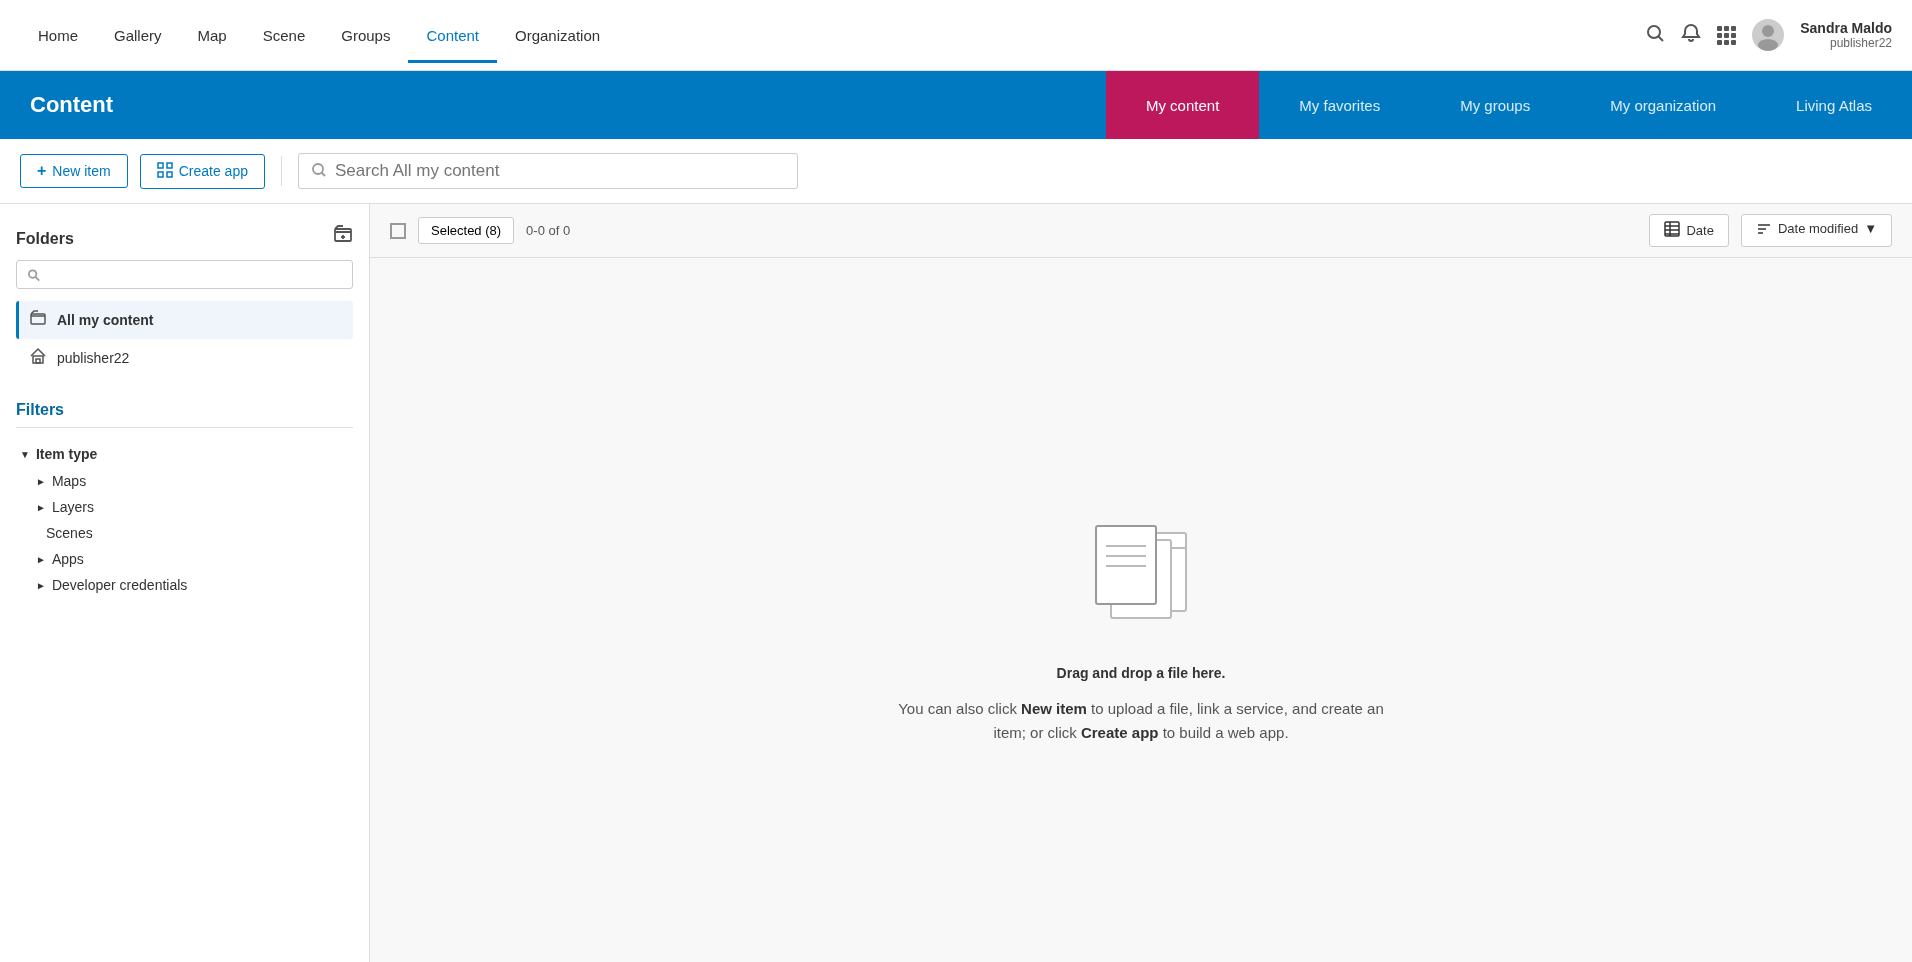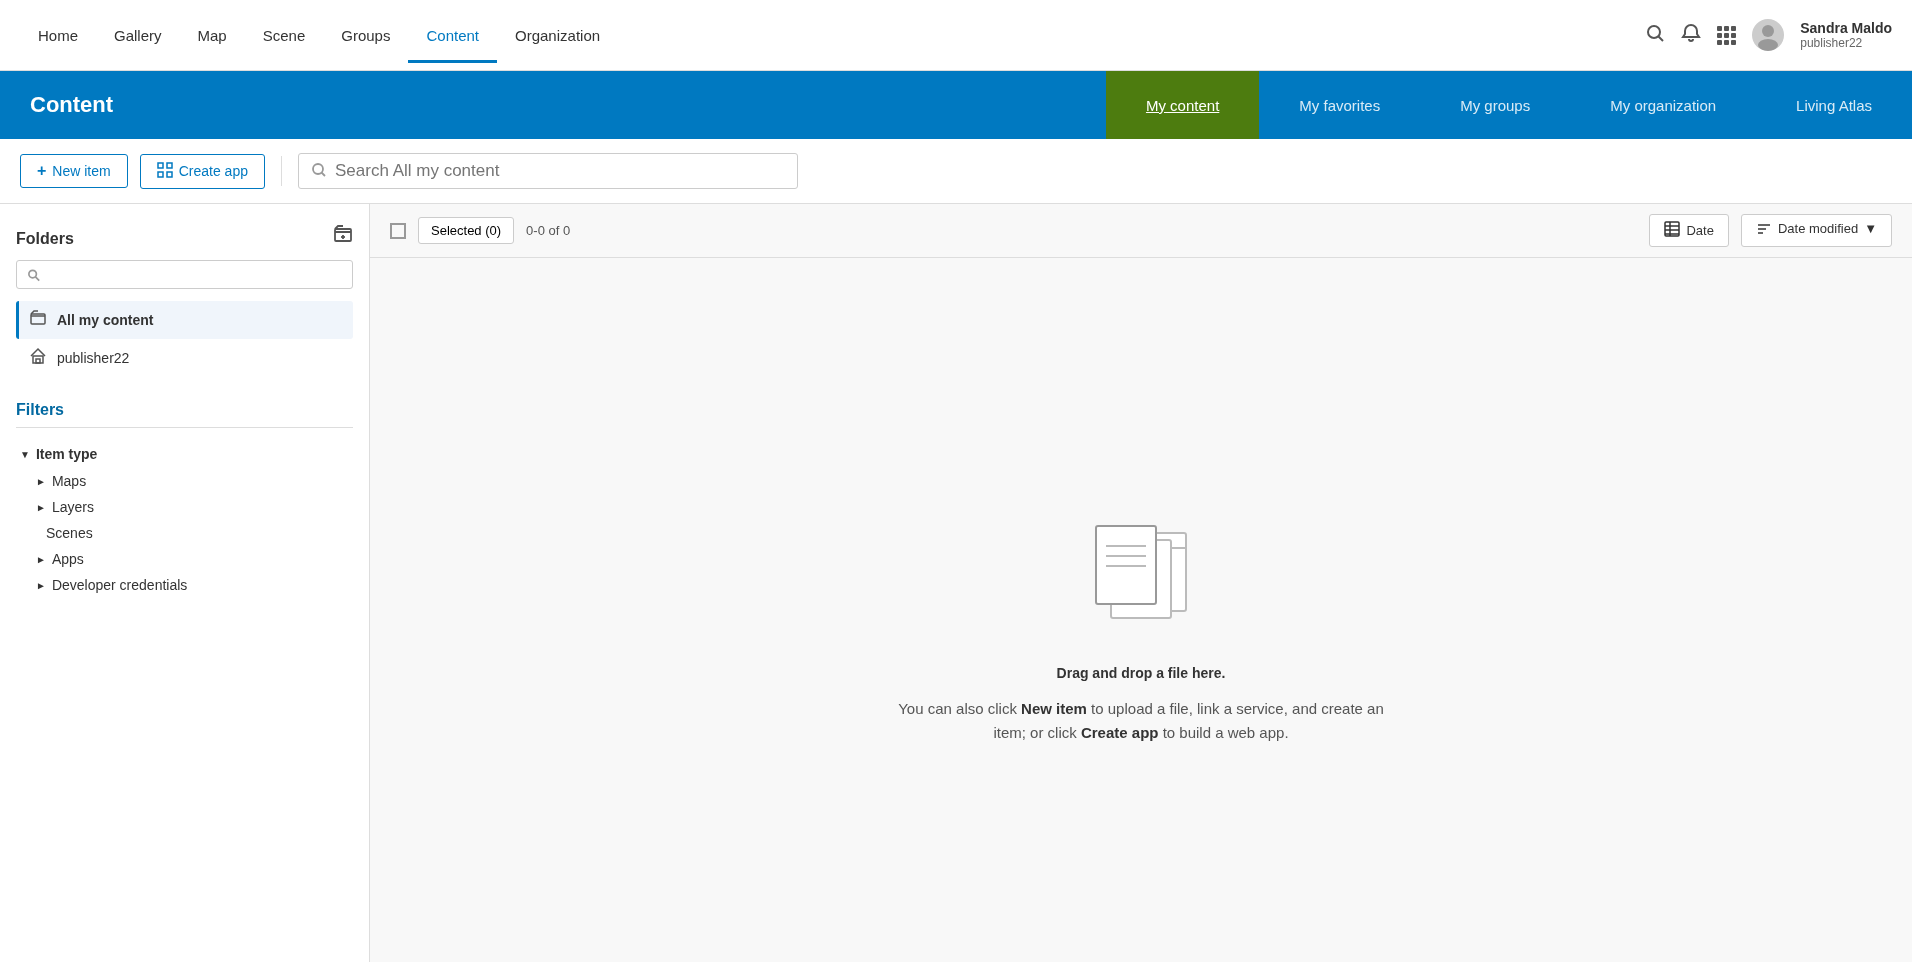--- a/index.html
+++ b/index.html
@@ -22,37 +22,37 @@
       height: 3px; background: #0079c1;
     }
     .top-nav-right { display: flex; align-items: center; gap: 16px; }
     .top-nav-icon { cursor: pointer; color: #555; font-size: 18px; }
     .user-avatar {
       width: 32px; height: 32px; border-radius: 50%; background: #ccc;
       display: flex; align-items: center; justify-content: center;
       overflow: hidden;
     }
     .user-avatar svg { width: 32px; height: 32px; }
-    .user-info { display: flex; flex-direction: column; }
+    .user-info { display: flex; flex-direction: column; text-align: right; }
     .user-name { font-weight: 600; font-size: 14px; }
     .user-role { font-size: 12px; color: #666; }
 
     
     .content-header {
       background: #0079c1; display: flex; align-items: center;
       height: 68px; padding: 0 0 0 30px;
     }
     .content-title { color: #fff; font-size: 22px; font-weight: 600; flex: 0 0 auto; }
     .content-tabs { display: flex; margin-left: auto; height: 100%; }
     .content-tab {
       display: flex; align-items: center; padding: 0 40px;
       color: rgba(255,255,255,0.85); cursor: pointer; font-size: 15px;
       height: 100%; border: none; background: transparent;
     }
-    .content-tab.active { background: #4d7c0f; color: #fff; text-decoration: underline; }
+    .content-tab.active { background: #be185d; color: #fff; }
 
     
     .toolbar {
       display: flex; align-items: center; gap: 12px;
       padding: 14px 20px; background: #fff; border-bottom: 1px solid #ddd;
     }
     .btn-outline {
       display: flex; align-items: center; gap: 6px;
       border: 1.5px solid #0079c1; color: #0079c1; background: #fff;
       padding: 7px 16px; border-radius: 3px; cursor: pointer; font-size: 14px;
@@ -317,21 +317,21 @@
     <div class="filter-item">
       <span class="chevron">►</span>
       <span>Developer credentials</span>
     </div>
   </aside>
 
   <div class="content-area">
 
     <div class="content-toolbar">
       <div class="checkbox-all"></div>
-      <button class="selected-label">Selected (0)</button>
+      <button class="selected-label">Selected (8)</button>
       <span class="count-label">0-0 of 0</span>
       <div class="spacer"></div>
       <button class="view-btn">
         <span>
           <svg width="16" height="16" viewBox="0 0 16 16" fill="none" stroke="#333" stroke-width="1.5">
             <rect x="1" y="1" width="14" height="14" rx="1"></rect>
             <line x1="1" y1="5" x2="15" y2="5"></line>
             <line x1="1" y1="9" x2="15" y2="9"></line>
             <line x1="1" y1="13" x2="15" y2="13"></line>
             <line x1="6" y1="1" x2="6" y2="15"></line>

